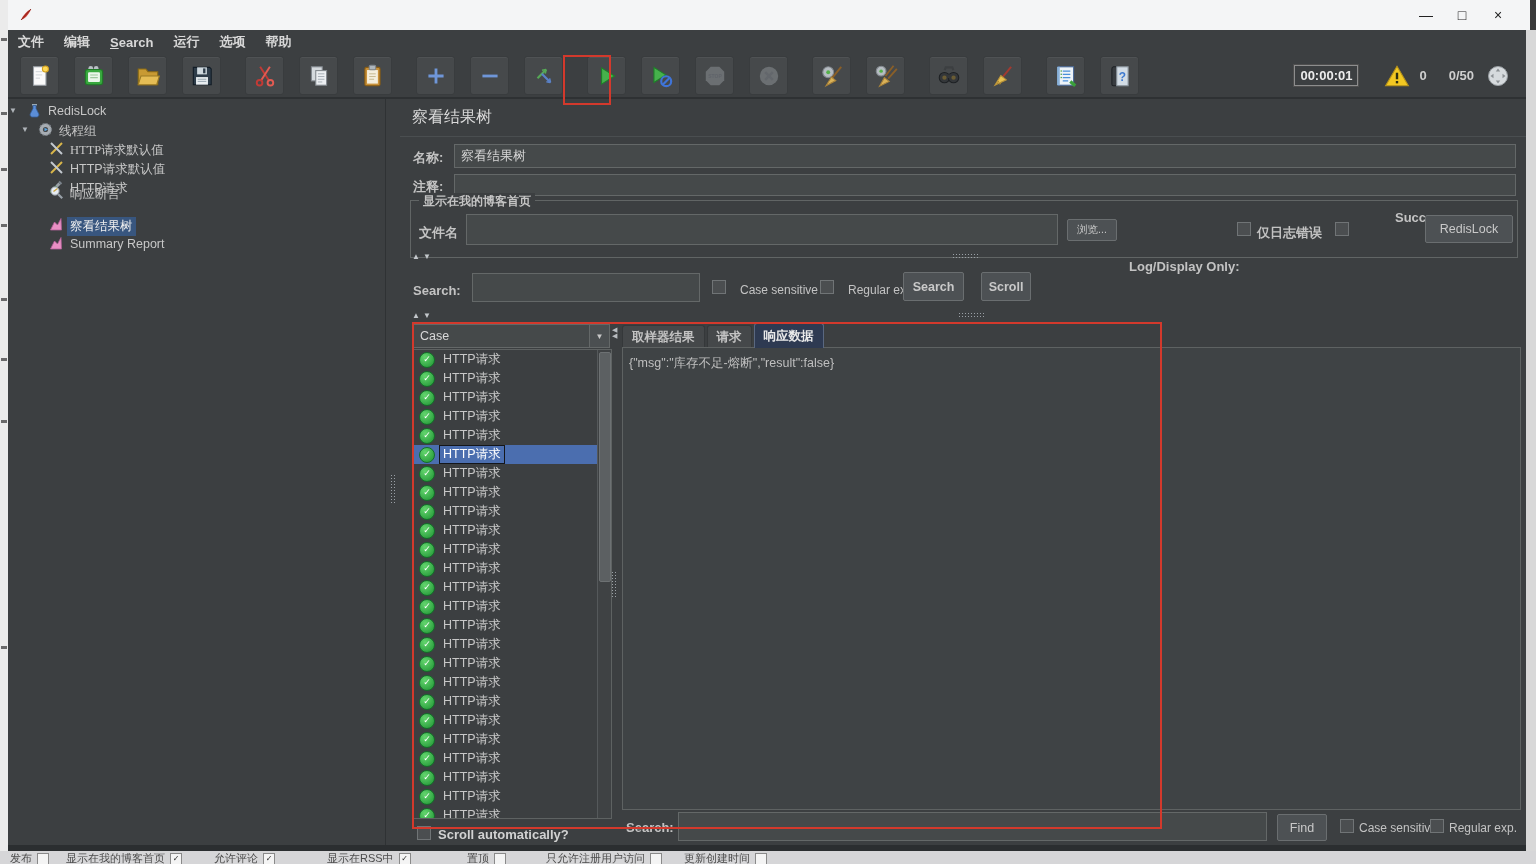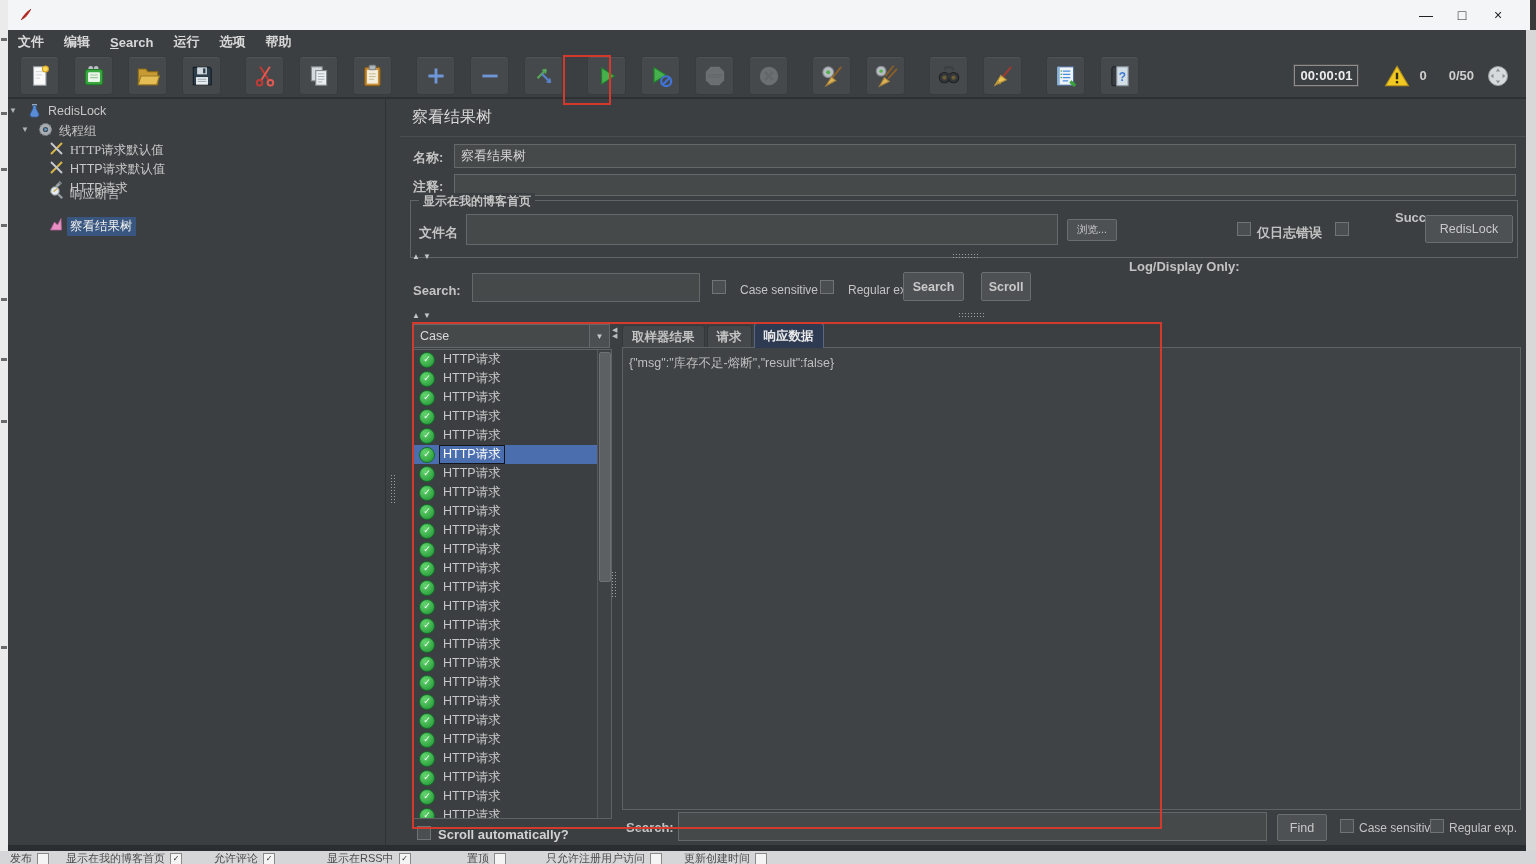--- a/index.html
+++ b/index.html
@@ -390,20 +390,26 @@
             <path d="M4.5 6.5l4-3" stroke="#caa23a" stroke-width="1.2"></path>
           </svg></span>
         <span class="tlabel" style="left:59px;">响应断言</span>
       </div>
       <div class="trow" style="top: 116px;">
         <span class="ticon" style="left:41px;"><svg width="15" height="15" viewBox="0 0 15 15">
             <path d="M1.5 13L5.5 5l3 3 3.5-6.5.5 11.5z" fill="#e98fc4" stroke="#b05f97" stroke-width="0.8"></path>
           </svg></span>
         <span class="tlabel selected" style="left:59px;">察看结果树</span>
       </div>
+      <div class="trow" style="top: 135px;">
+        <span class="ticon" style="left:41px;"><svg width="15" height="15" viewBox="0 0 15 15">
+            <path d="M1.5 13L5.5 5l3 3 3.5-6.5.5 11.5z" fill="#e98fc4" stroke="#b05f97" stroke-width="0.8"></path>
+          </svg></span>
+        <span class="tlabel" style="left:59px;">Summary Report</span>
+      </div>
     </div>
 
   <div class="abs" id="vsplitter">
     <div class="grip-v" style="top:375px;"></div>
   </div>
 
   <div class="abs" id="mainpanel">
     <div class="page-title">察看结果树</div>
     <div class="title-rule"></div>
 

